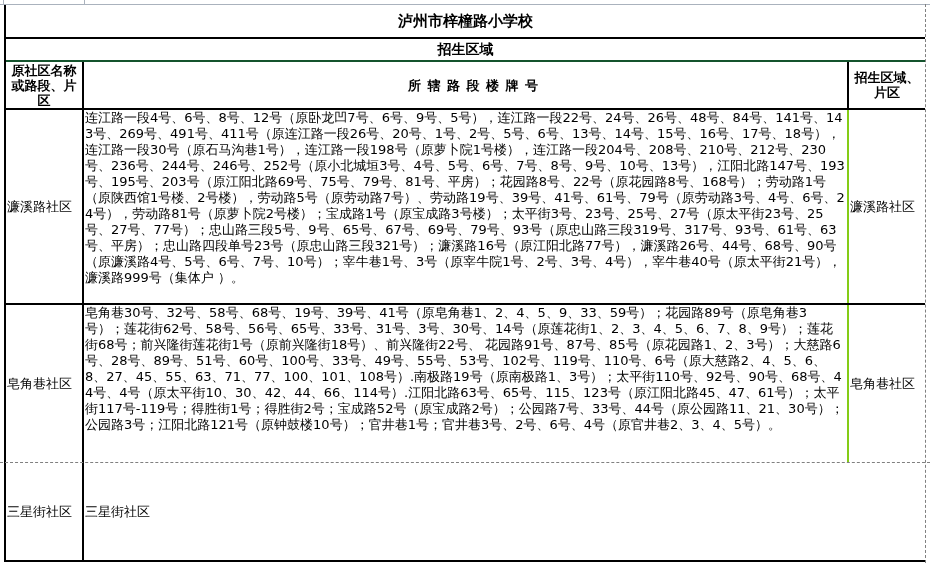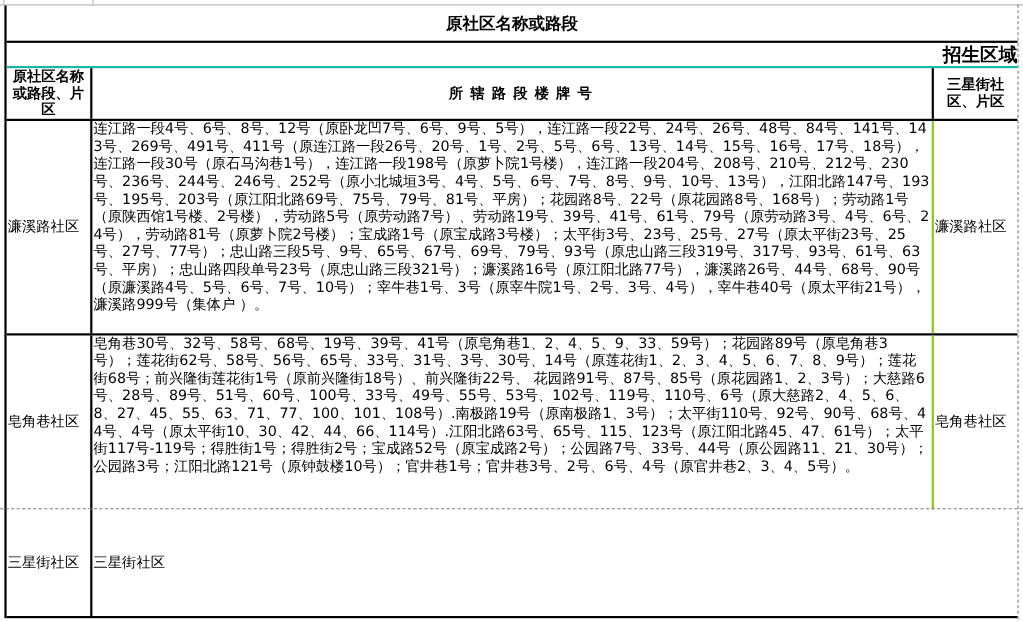--- a/index.html
+++ b/index.html
@@ -30,23 +30,23 @@
   .tbl * { box-sizing: border-box; }
 
   .row-title {
     height: 34px;
     border-bottom: 2px solid #000;
     display: flex; align-items: center; justify-content: center;
     font-weight: bold; font-size: 15px;
   }
   .row-subtitle {
     height: 23px;
-    border-bottom: 2px solid #14b8a6;
-    display: flex; align-items: center; justify-content: flex-end;
-    font-weight: bold; font-size: 17px;
+    border-bottom: 2px solid #14532d;
+    display: flex; align-items: center; justify-content: center;
+    font-weight: bold; font-size: 14px;
   }
   .row-header {
     height: 48px;
     border-bottom: 2px solid #000;
     display: flex;
     font-weight: bold; font-size: 13px;
   }
   .hc {
     display: flex; align-items: center; justify-content: center;
     text-align: center; word-break: break-all; line-height: 15px;
@@ -87,31 +87,31 @@
 
 <div class="sheet">
 
   <div class="grid-h"></div>
   <div class="grid-tick t1"></div>
   <div class="grid-tick t2"></div>
 
   <div class="tbl">
 
     <div class="row-title">
-      <span>原社区名称或路段</span>
+      <span>泸州市梓橦路小学校</span>
     </div>
 
     <div class="row-subtitle">
       <span>招生区域</span>
     </div>
 
     <div class="row-header">
       <div class="hc hc1">原社区名称或路段、片区</div>
       <div class="hc hc2">所 辖 路 段 楼 牌 号</div>
-      <div class="hc hc3">三星街社区、片区</div>
+      <div class="hc hc3">招生区域、片区</div>
     </div>
 
     <div class="row-data r1">
       <div class="dc1">濂溪路社区</div>
       <div class="dc2">
         <div class="txt">连江路一段4号、6号、8号、12号（原卧龙凹7号、6号、9号、5号），连江路一段22号、24号、26号、48号、84号、141号、143号、269号、491号、411号（原连江路一段26号、20号、1号、2号、5号、6号、13号、14号、15号、16号、17号、18号），连江路一段30号（原石马沟巷1号），连江路一段198号（原萝卜院1号楼），连江路一段204号、208号、210号、212号、230号、236号、244号、246号、252号（原小北城垣3号、4号、5号、6号、7号、8号、9号、10号、13号），江阳北路147号、193号、195号、203号（原江阳北路69号、75号、79号、81号、平房）；花园路8号、22号（原花园路8号、168号）；劳动路1号（原陕西馆1号楼、2号楼），劳动路5号（原劳动路7号）、劳动路19号、39号、41号、61号、79号（原劳动路3号、4号、6号、24号），劳动路81号（原萝卜院2号楼）；宝成路1号（原宝成路3号楼）；太平街3号、23号、25号、27号（原太平街23号、25号、27号、77号）；忠山路三段5号、9号、65号、67号、69号、79号、93号（原忠山路三段319号、317号、93号、61号、63号、平房）；忠山路四段单号23号（原忠山路三段321号）；濂溪路16号（原江阳北路77号），濂溪路26号、44号、68号、90号（原濂溪路4号、5号、6号、7号、10号）；宰牛巷1号、3号（原宰牛院1号、2号、3号、4号），宰牛巷40号（原太平街21号），濂溪路999号（集体户 ）。</div>
       </div>
       <div class="dc3">濂溪路社区</div>
     </div>
 

